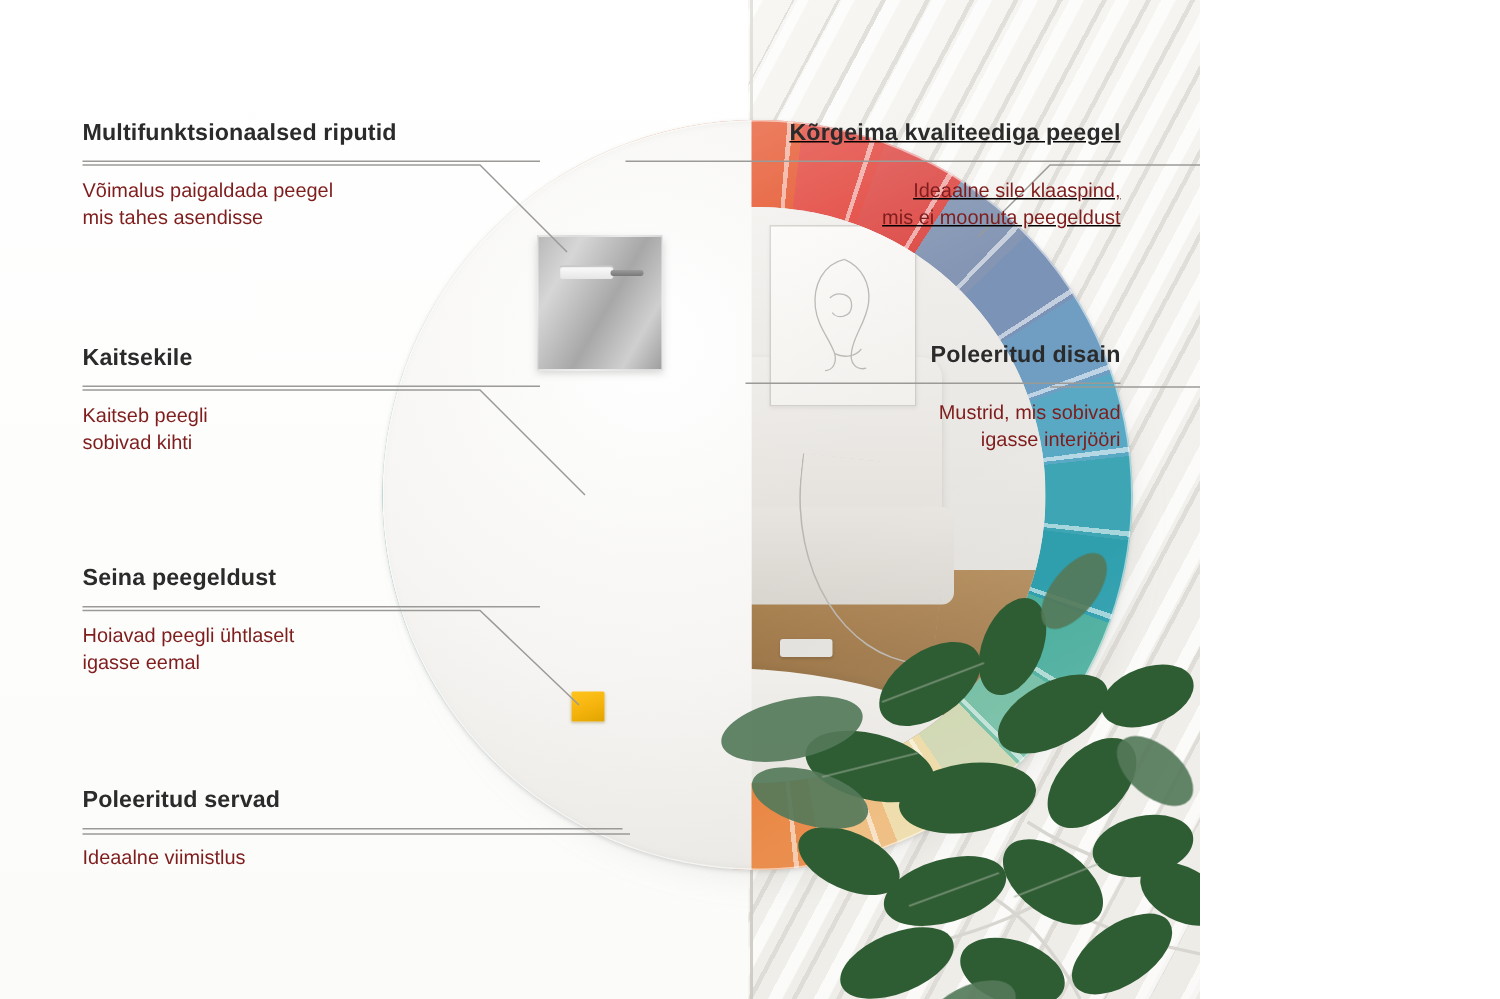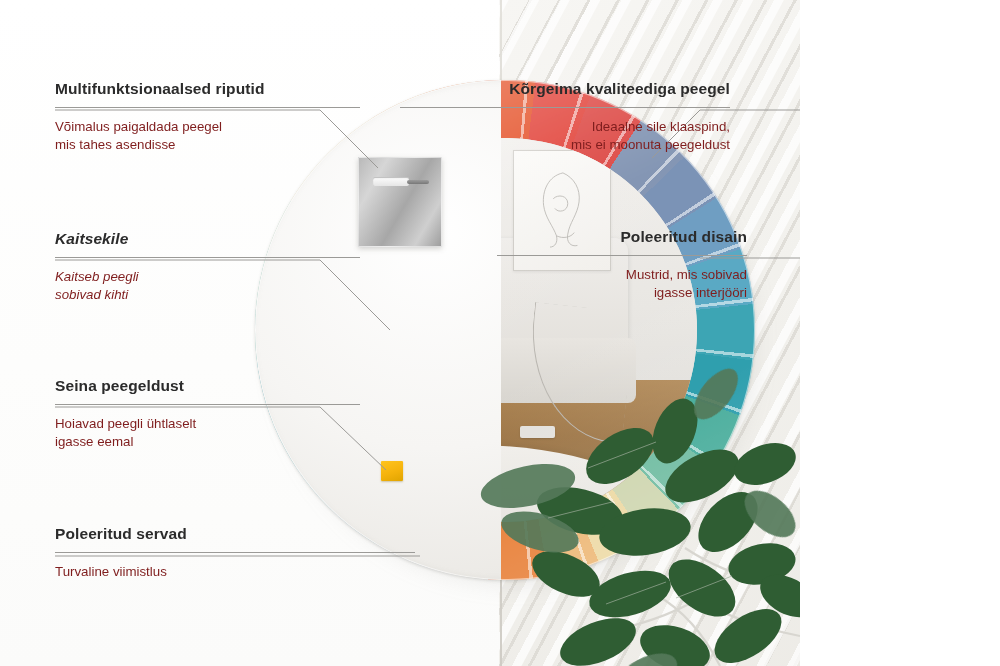--- a/index.html
+++ b/index.html
@@ -220,24 +220,24 @@
   .callout .rule{
     height:1px;background:#9b9a97;margin:9px 0 10px 0;
   }
   .callout .desc{
     font-size:13.3px;color:#7f1d1d;line-height:1.38;white-space:pre-line;
   }
   .callout.left{text-align:left;}
   .callout.right{text-align:right;}
 
   .c1{left:55px;top:80px;width:305px;}
-  .c2{left:55px;top:230px;width:305px;font-style:italic;}
+  .c2{left:55px;top:230px;width:305px;}
   .c3{left:55px;top:377px;width:305px;}
   .c4{left:55px;top:525px;width:360px;}
-  .r1{right:70px;top:80px;width:330px;}
+  .r1{right:53px;top:80px;width:330px;text-decoration:underline;}
   .r2{right:53px;top:228px;width:250px;}
 
   
   .foliage{position:absolute;right:0;bottom:0;width:330px;height:330px;}
   .foliage svg{width:100%;height:100%;display:block;}
 </style>
 </head>
 <body>
 
 <div id="stage">
@@ -316,21 +316,21 @@
   <div class="callout left c3">
     <div class="title">Seina peegeldust</div>
     <div class="rule"></div>
     <div class="desc">Hoiavad peegli ühtlaselt
 igasse eemal</div>
   </div>
 
   <div class="callout left c4">
     <div class="title">Poleeritud servad</div>
     <div class="rule"></div>
-    <div class="desc">Turvaline viimistlus</div>
+    <div class="desc">Ideaalne viimistlus</div>
   </div>
 
   <div class="callout right r1">
     <div class="title">Kõrgeima kvaliteediga peegel</div>
     <div class="rule"></div>
     <div class="desc">Ideaalne sile klaaspind,
 mis ei moonuta peegeldust</div>
   </div>
 
   <div class="callout right r2">

